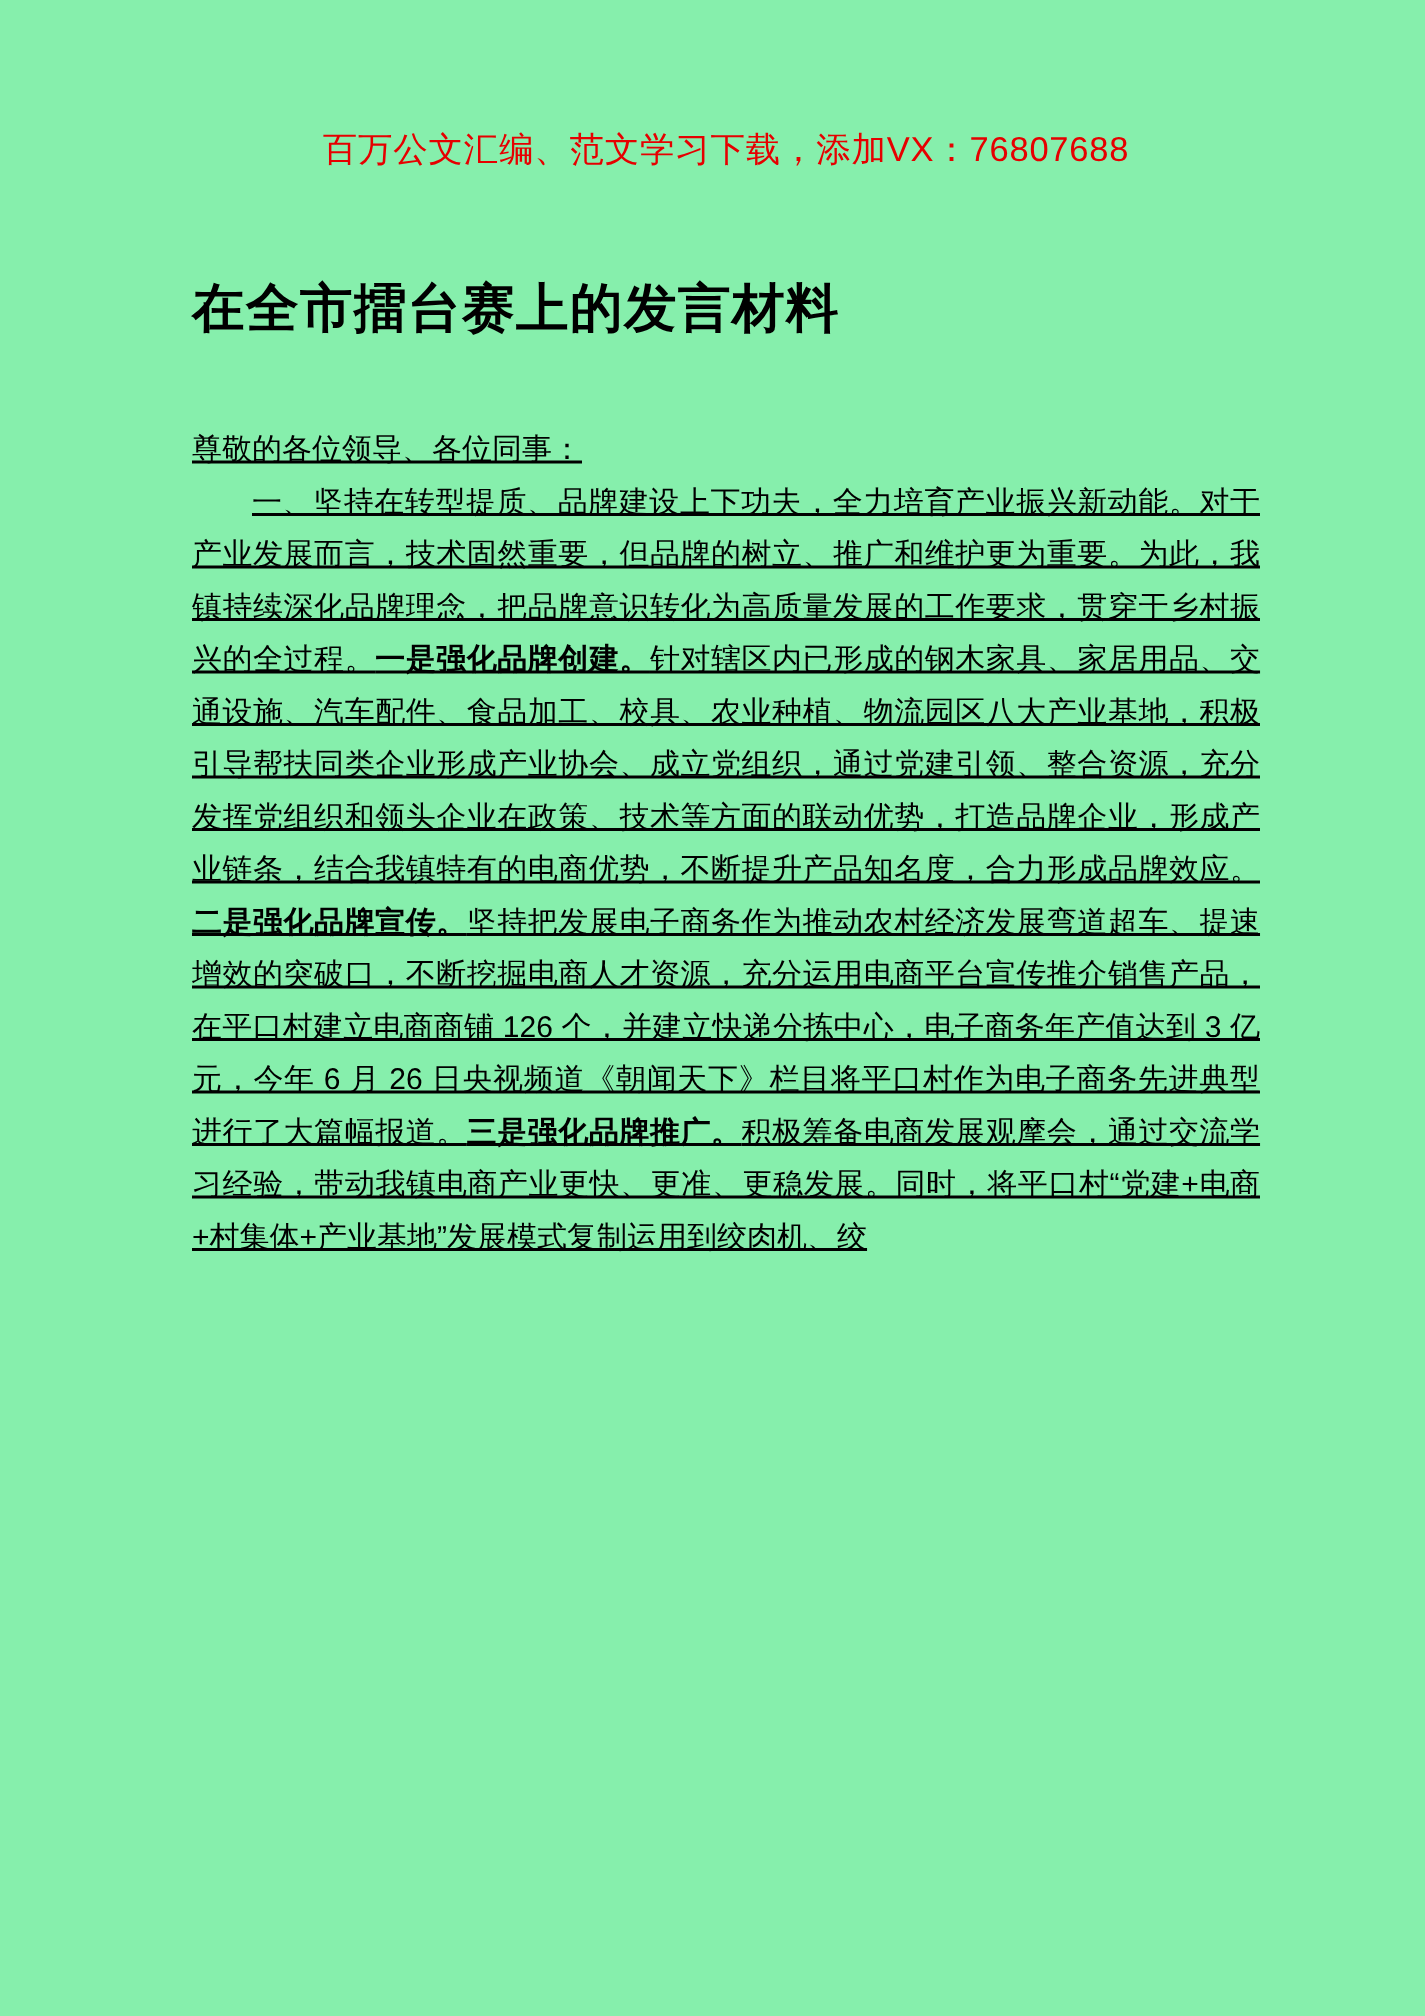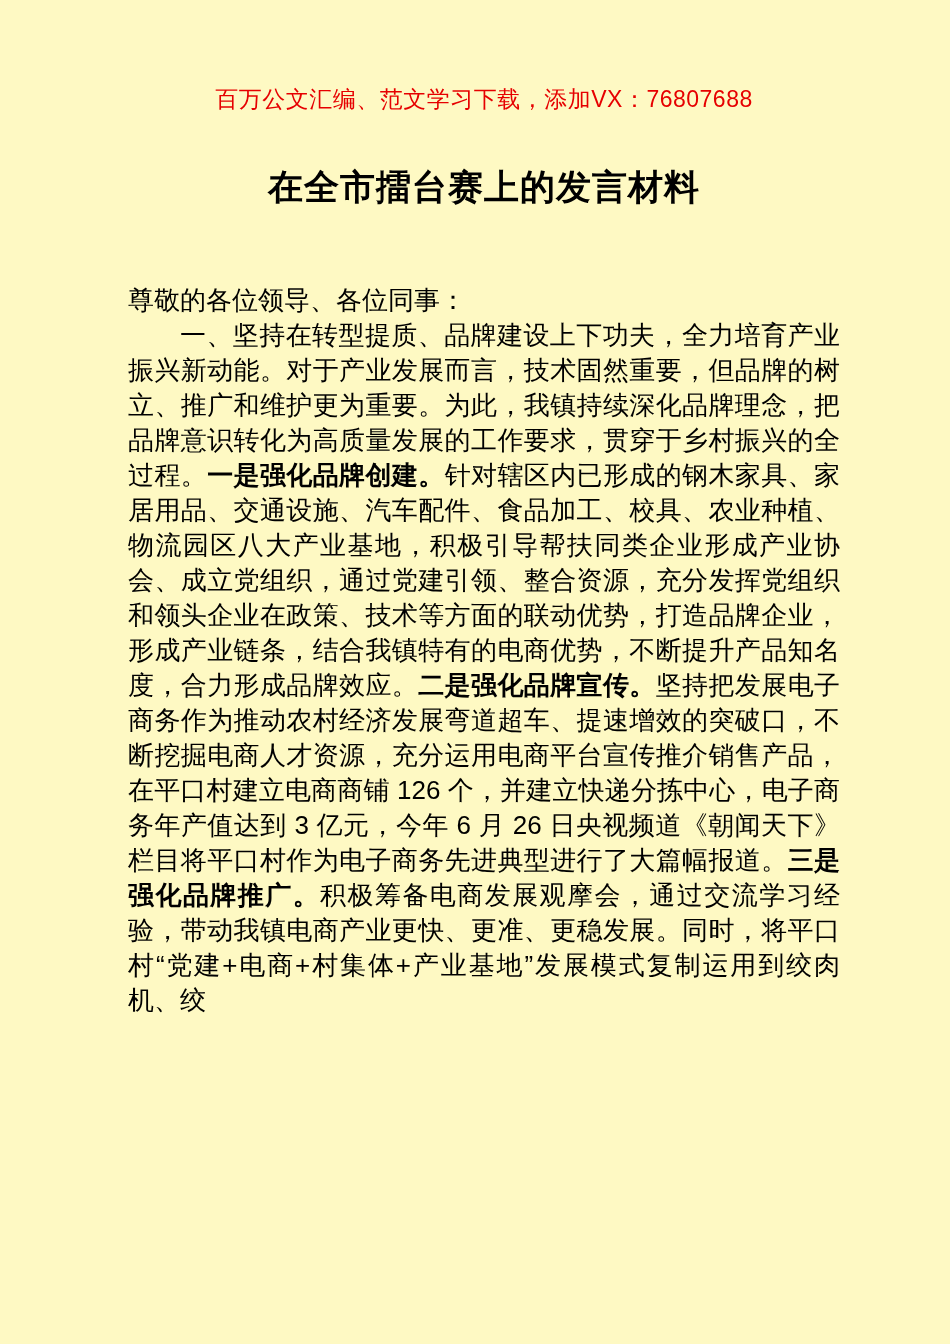--- a/index.html
+++ b/index.html
@@ -10,57 +10,57 @@
     width: 950px;
     height: 1344px;
     background: #ffffff;
     font-family: "Liberation Sans", sans-serif;
     color: #000000;
   }
   .page {
     position: relative;
     width: 950px;
     height: 1344px;
-    background: #fef9c3;
+    background: #86efac;
     overflow: hidden;
   }
   .promo-header {
     position: absolute;
     top: 84px;
     left: 128px;
     width: 712px;
     text-align: center;
     font-size: 23px;
     line-height: 30px;
     letter-spacing: 0.5px;
     white-space: nowrap;
   }
   .doc-title {
     position: absolute;
-    top: 165px;
+    top: 184px;
     left: 128px;
     width: 712px;
     margin: 0;
-    text-align: center;
     font-size: 35px;
     line-height: 44px;
     font-weight: 600;
     letter-spacing: 1px;
     color: #000000;
   }
   .doc-body {
     position: absolute;
     top: 283px;
     left: 128px;
     width: 712px;
-    font-size: 26px;
+    font-size: 20px;
     line-height: 35px;
     text-align: justify;
     text-justify: inter-ideograph;
     color: #000000;
+    text-decoration: underline;
   }
   .para {
     margin: 0;
     padding: 0;
   }
   .para.indent {
     text-indent: 2em;
   }
   .para b {
     font-weight: bold;

